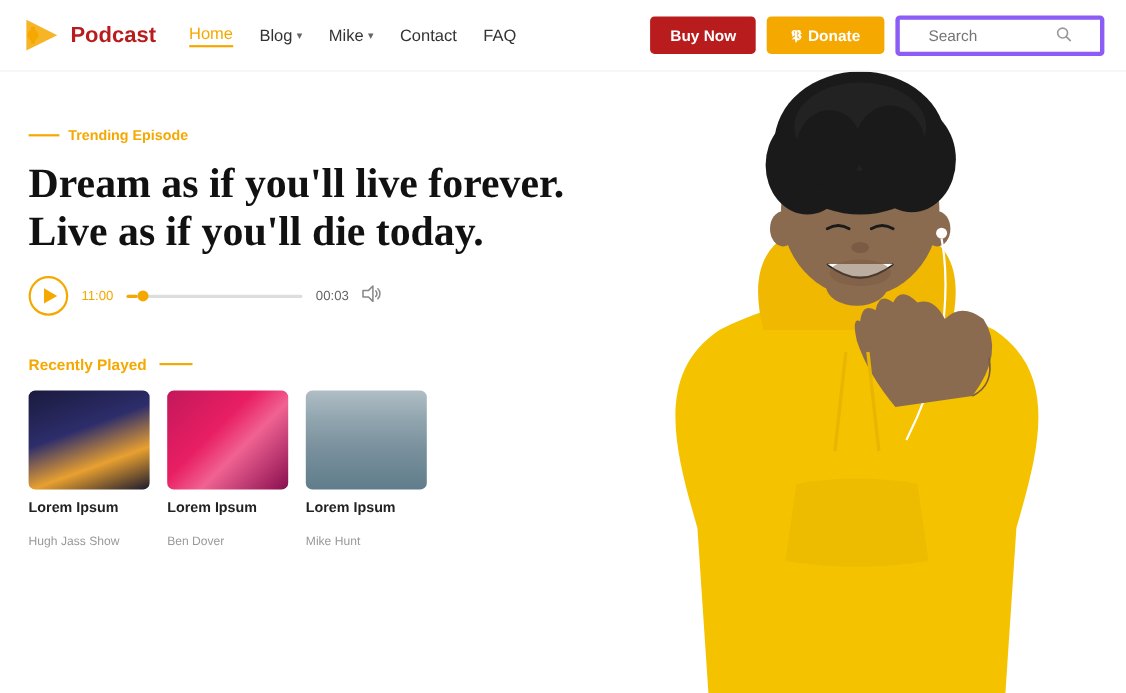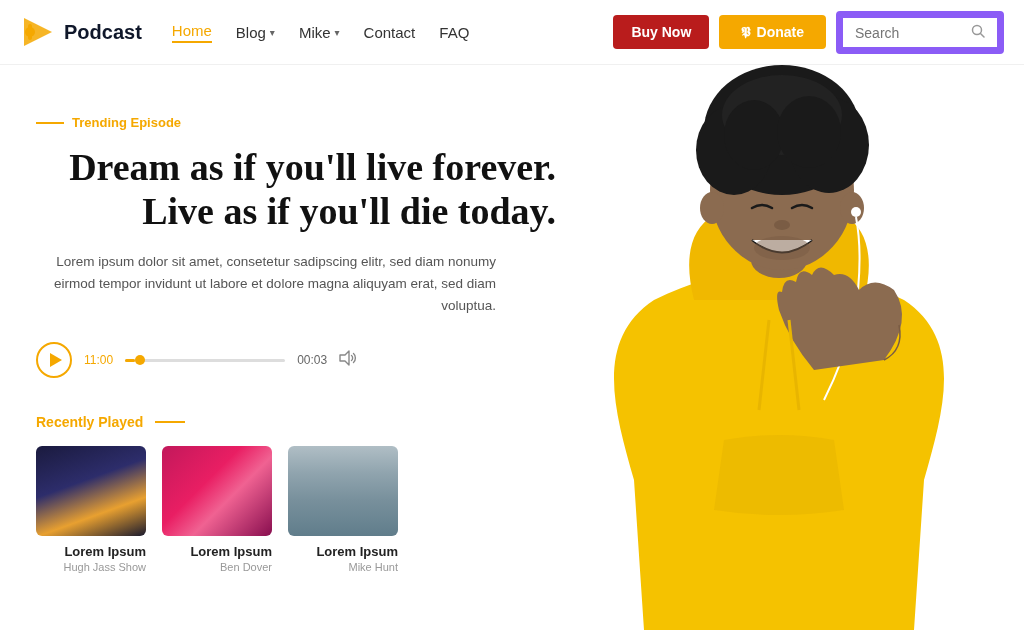--- a/index.html
+++ b/index.html
@@ -22,21 +22,21 @@
       margin-right: 20px;
       text-decoration: none;
     }
     .logo-icon {
       width: 36px;
       height: 36px;
     }
     .logo-text {
       font-size: 20px;
       font-weight: 700;
-      color: #0f172a;
+      color: #b91c1c;
     }
     .nav-links {
       display: flex;
       align-items: center;
       gap: 24px;
       flex: 1;
     }
     .nav-link {
       font-size: 15px;
       color: #333;
@@ -76,47 +76,46 @@
       cursor: pointer;
       display: flex;
       align-items: center;
       gap: 6px;
     }
     .paypal-icon {
       font-size: 13px;
     }
     .search-box {
       display: flex;
-      align-items: flex-end;
-      border: 7px solid #8b5cf6;
+      align-items: center;
+      border: 4px solid #8b5cf6;
       border-radius: 4px;
-      padding: 6px 12px;
+      padding: 6px 26px;
       gap: 6px;
       min-width: 150px;
     }
     .search-box input {
       border: none;
       outline: none;
       font-size: 14px;
       color: #999;
       width: 110px;
     }
     .search-box .search-icon-svg {
       color: #999;
       font-size: 14px;
     }
 
     
     .hero {
       display: flex;
-      padding: 40px 30px 20px 36px;
+      padding: 40px 30px 20px 26px;
       position: relative;
       height: 565px;
       overflow: hidden;
-      text-align: right;
     }
     .hero-left {
       flex: 1;
       max-width: 520px;
       padding-top: 10px;
     }
     .trending-label {
       display: flex;
       align-items: center;
       gap: 8px;
@@ -238,21 +237,21 @@
     .thumb-pink {
       background: linear-gradient(135deg, #c2185b 0%, #e91e63 40%, #f06292 60%, #880e4f 100%);
     }
     .thumb-mountain {
       background: linear-gradient(180deg, #b0bec5 0%, #90a4ae 30%, #78909c 60%, #607d8b 100%);
     }
     .card-title {
       font-size: 13px;
       font-weight: 700;
       color: #222;
-      margin-bottom: 2px;
+      margin-bottom: 18px;
     }
     .card-author {
       font-size: 11px;
       color: #999;
     }
 
     
     .hero-right {
       position: absolute;
       right: 0;
@@ -322,21 +321,20 @@
     <div class="trending-label">
       <span class="trending-line"></span>
       <span>Trending Episode</span>
     </div>
 
     <h1 class="hero-title">
       <span>Dream as if you'll live forever.</span><br>
       <span>Live as if you'll die today.</span>
     </h1>
 
-    <p class="hero-desc">Lorem ipsum dolor sit amet, consetetur sadipscing elitr, sed diam nonumy eirmod tempor invidunt ut labore et dolore magna aliquyam erat, sed diam voluptua.</p>
 
     <div class="audio-player">
       <div class="play-btn">
         <div class="play-triangle"></div>
       </div>
       <span class="time-start">11:00</span>
       <div class="progress-bar">
         <div class="progress-fill"></div>
         <div class="progress-dot"></div>
       </div>

